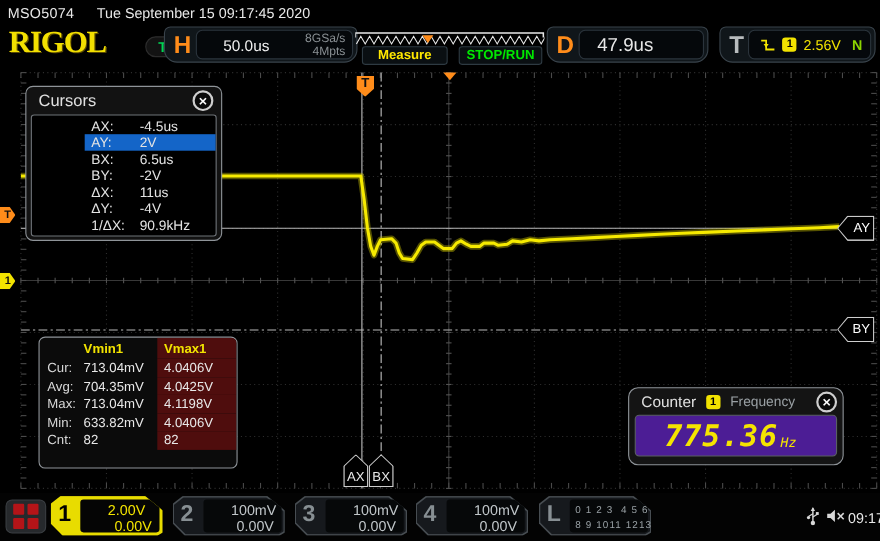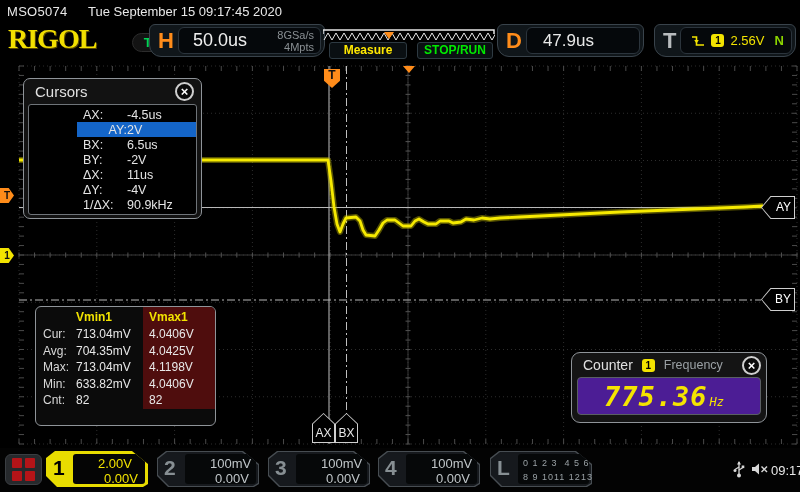--- a/index.html
+++ b/index.html
@@ -19,21 +19,21 @@
   #td-pill { left:97px; top:11px; width:44px; height:19px; background:#131313;
     border:1px solid #2c2c2c; border-radius:10px; text-align:center; line-height:17px;
     color:#00d455; font-weight:700; font-size:13px;margin-left:35px; }
   .tb-panel { top:2px; height:33px; background:#10161a; border:1px solid #39434b;
     border-radius:6px 6px 12px 12px; display:flex; align-items:center; }
   .tb-letter { font-size:22px; font-weight:700; margin:0 4px 0 8px; }
   .tb-box { flex:1; height:27px; background:#05080b; border:1px solid #2b343c;
     border-radius:6px; margin-right:3px; display:flex; align-items:center; position:relative; }
   #h-panel { left:149px; width:176px; }
   #h-panel .tb-letter { color:#ff8c1a; }
-  #h-value { color:#f0f0f0; font-size:18px; margin-left:14px; }
+  #h-value { color:#f0f0f0; font-size:14px; margin-left:24px; }
   #h-rate { position:absolute; right:6px; top:1px; text-align:right; color:#8a9094;
     font-size:11px; line-height:12px; }
   #wave-strip { left:323px; top:7px; width:172px; height:13px; }
   #measure-btn, #stoprun-btn { top:20px; height:17px; background:#0a0f12;
     border:1px solid #2e3a42; border-radius:3px; font-weight:700; font-size:12px;
     text-align:center; line-height:15px; }
   #measure-btn { left:329px; width:78px; color:#ffe800; }
   #stoprun-btn { left:417px; width:76px; color:#00e800; }
   #d-panel { left:497px; width:147px; }
   #d-panel .tb-letter { color:#ff8c1a; }
@@ -86,21 +86,21 @@
     background:#0a0a0a; color:#fff; font-weight:700; font-size:13px; text-align:center;
     line-height:15px; margin-left:auto; }
 
   #cursors-panel { left:23px; top:78px; width:179px; height:141px; }
   #cursors-panel .panel-title { height:25px; padding:0 7px 0 11px; font-size:15px; }
   #cursor-list { margin:0 4px; background:#000; border:1px solid #6f7479; border-radius:3px;
     padding:2px 0; }
   .cursor-row { display:flex; height:15px; align-items:center; padding-left:6px;
     font-size:12.5px; color:#e4e4e4;margin-left:48px; }
   .cursor-row .cl { width:44px; }
-  .cursor-row.selected { background:#1465c8;text-align:right; }
+  .cursor-row.selected { background:#1465c8; }
 
   #meas-panel { left:35px; top:306px; width:181px; height:120px; overflow:hidden;
     background:#0b0b0b; border-radius:6px; }
   .meas-row { display:flex; height:16.5px; align-items:center; font-size:12px; }
   .meas-row.hdr { height:19px; font-weight:700; }
   .meas-row .m0 { width:40px; padding-left:7px; color:#d8d8d8; }
   .meas-row .m1 { width:67px; color:#e8e8e8; }
   .meas-row .m2 { flex:1; color:#e8e8e8; background:#4f0d0d; padding-left:6px;
     height:100%; display:flex; align-items:center; }
   .meas-row.hdr .m1, .meas-row.hdr .m2 { color:#f2e300; }

